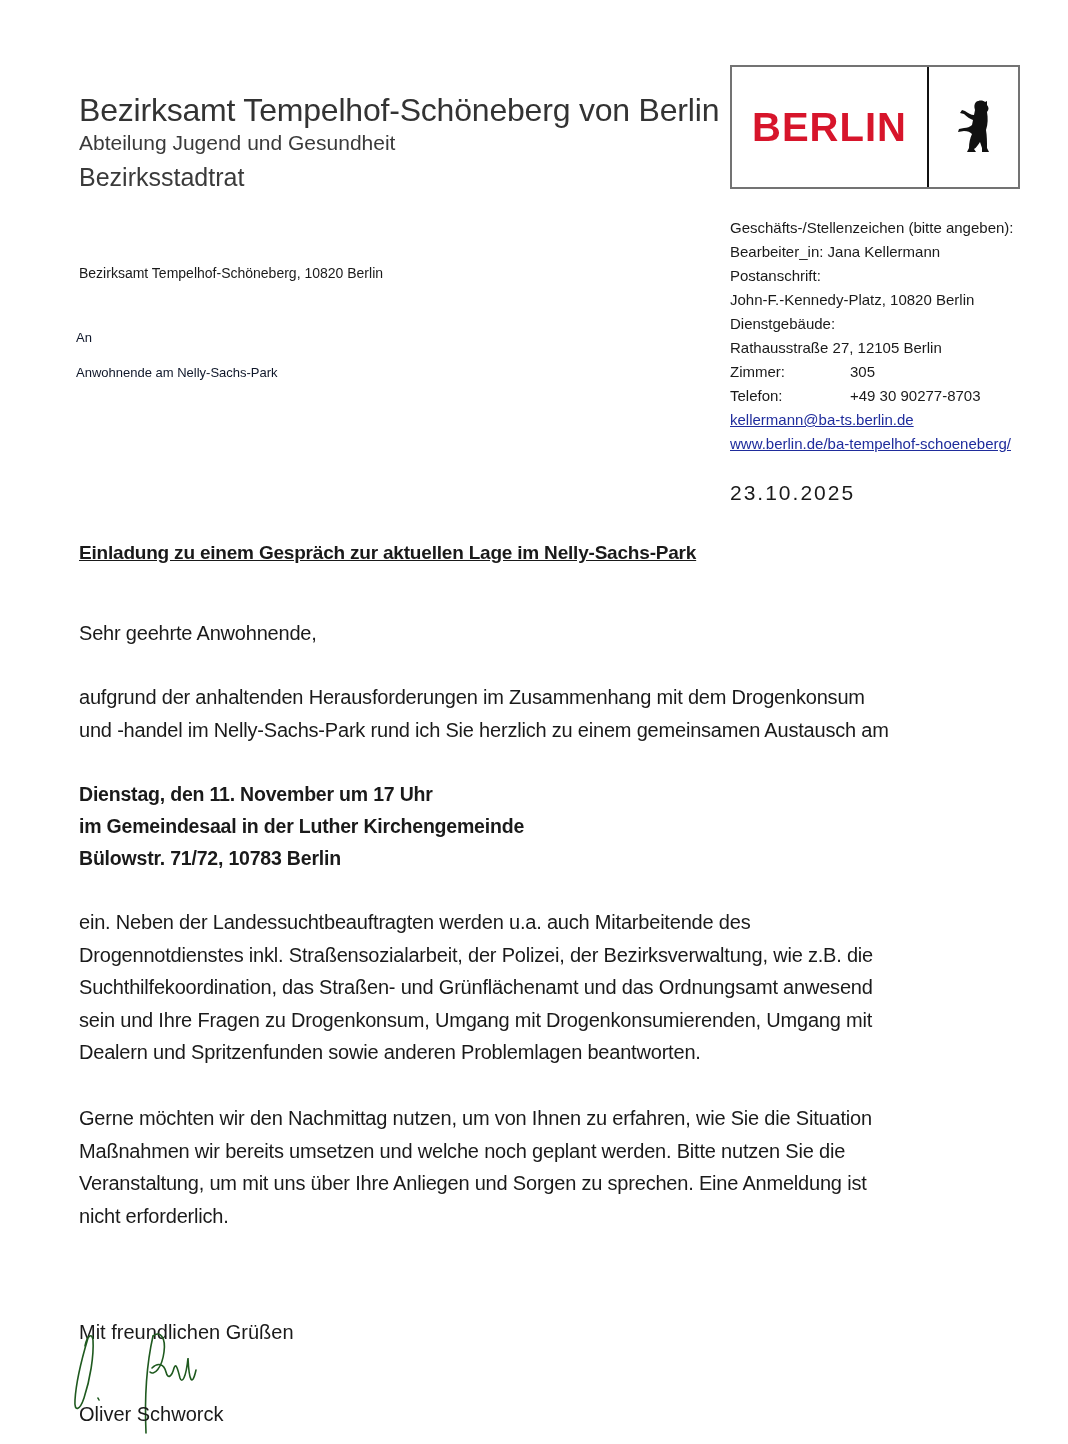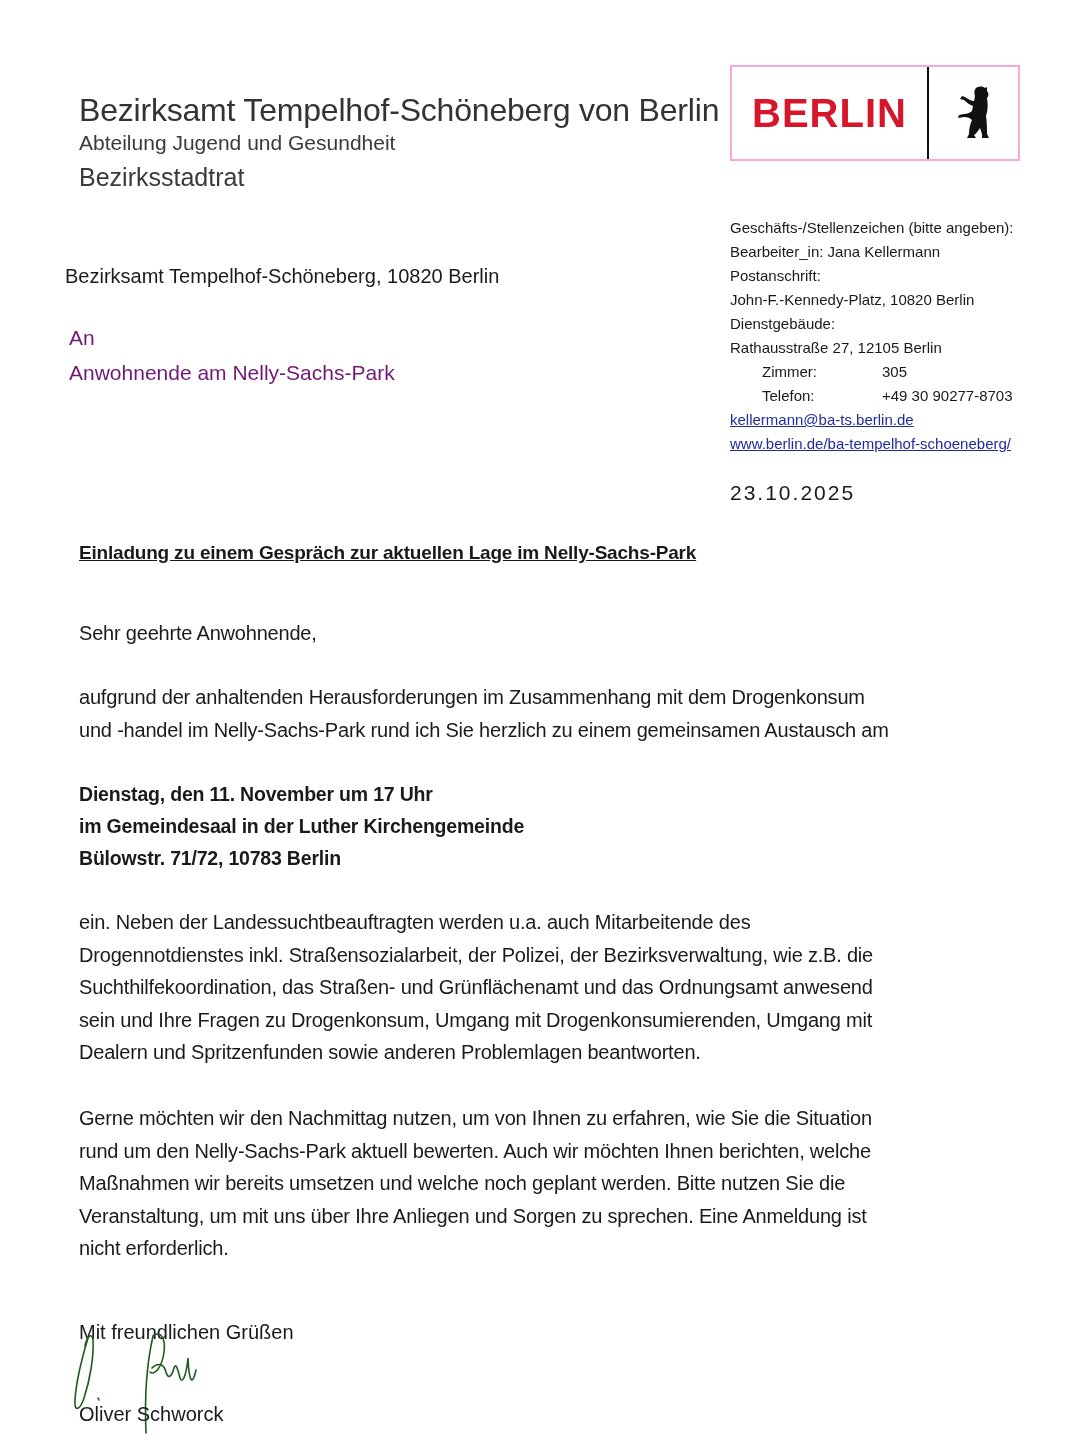--- a/index.html
+++ b/index.html
@@ -1,32 +1,32 @@
 <!DOCTYPE html>
 <html><head>
 <meta charset="utf-8">
 <style>
   html, body { margin: 0; padding: 0; background: #ffffff; }
   body { width: 1068px; height: 1444px; position: relative; overflow: hidden; color: #1a1a1a; font-family: "Liberation Sans", sans-serif; }
   .abs { position: absolute; }
   .org-name { left: 79px; top: 92px; font-size: 32px; color: #333333; white-space: nowrap; letter-spacing: -0.2px; }
   .org-dept { left: 79px; top: 131px; font-size: 21px; color: #3a3a3a; white-space: nowrap; }
   .org-role { left: 79px; top: 163px; font-size: 25px; color: #3a3a3a; white-space: nowrap; }
-  .sender-line { left: 65px; top: 265px; font-size: 20px; color: #1a1a1a; white-space: nowrap; }
-  .recipient { left: 69px; top: 320px; font-size: 21px; line-height: 35px; color: #701a75; }
+  .sender-line { left: 79px; top: 265px; font-size: 14px; color: #1a1a1a; white-space: nowrap; }
+  .recipient { left: 76px; top: 320px; font-size: 13px; line-height: 35px; color: #0f172a; }
   .recipient div { white-space: nowrap; }
 
-  .logo-box { left: 730px; top: 65px; width: 290px; height: 96px; border: 2px solid #f9a8d4; box-sizing: border-box; display: flex; }
+  .logo-box { left: 730px; top: 65px; width: 290px; height: 124px; border: 2px solid #737373; box-sizing: border-box; display: flex; }
   .logo-word { width: 195px; border-right: 2px solid #111; display: flex; align-items: center; justify-content: center; color: #d7152b; font-weight: bold; font-size: 40px; letter-spacing: 1px; }
   .logo-bear { flex: 1; display: flex; align-items: center; justify-content: center; }
 
   .info { left: 730px; top: 216px; font-size: 15px; line-height: 24px; color: #1a1a1a; }
   .info div { white-space: nowrap; }
   .info .kv { display: flex; }
-  .info .kv .k { width: 120px; margin-left: 32px; }
+  .info .kv .k { width: 120px; }
   .info a { color: #1f2c9c; text-decoration: underline; }
   .date { left: 730px; top: 481px; font-size: 21px; letter-spacing: 2px; color: #1a1a1a; white-space: nowrap; }
 
   .subject { left: 79px; top: 542px; font-size: 19px; font-weight: bold; white-space: nowrap; letter-spacing: -0.2px; text-decoration: underline; }
   .para { left: 79px; font-size: 20px; line-height: 32.5px; color: #1a1a1a; width: 920px; }
   .para div { white-space: nowrap; letter-spacing: -0.2px; }
   .salutation { top: 617px; }
   .p1 { top: 681px; }
   .event { top: 778px; font-weight: bold; font-size: 19.5px; line-height: 32px; }
   .p2 { top: 906px; }
@@ -99,21 +99,20 @@
 <div class="abs para p2">
   <div>ein. Neben der Landessuchtbeauftragten werden u.a. auch Mitarbeitende des</div>
   <div>Drogennotdienstes inkl. Straßensozialarbeit, der Polizei, der Bezirksverwaltung, wie z.B. die</div>
   <div>Suchthilfekoordination, das Straßen- und Grünflächenamt und das Ordnungsamt anwesend</div>
   <div>sein und Ihre Fragen zu Drogenkonsum, Umgang mit Drogenkonsumierenden, Umgang mit</div>
   <div>Dealern und Spritzenfunden sowie anderen Problemlagen beantworten.</div>
 </div>
 
 <div class="abs para p3">
   <div>Gerne möchten wir den Nachmittag nutzen, um von Ihnen zu erfahren, wie Sie die Situation</div>
-  <div>rund um den Nelly-Sachs-Park aktuell bewerten. Auch wir möchten Ihnen berichten, welche</div>
   <div>Maßnahmen wir bereits umsetzen und welche noch geplant werden.  Bitte nutzen Sie die</div>
   <div>Veranstaltung, um mit uns über Ihre Anliegen und Sorgen zu sprechen. Eine Anmeldung ist</div>
   <div>nicht erforderlich.</div>
 </div>
 
 <div class="abs closing">Mit freundlichen Grüßen</div>
 
 <div class="abs signature">
   <svg width="150" height="110" viewBox="0 0 150 110" fill="none" stroke="#1f5a1f" stroke-width="1.6" stroke-linecap="round">
     <path d="M20 10 C14 30 8 55 7 72 C6 85 12 82 16 70 C22 52 26 28 25 12 C24 4 19 8 17 18"></path>

